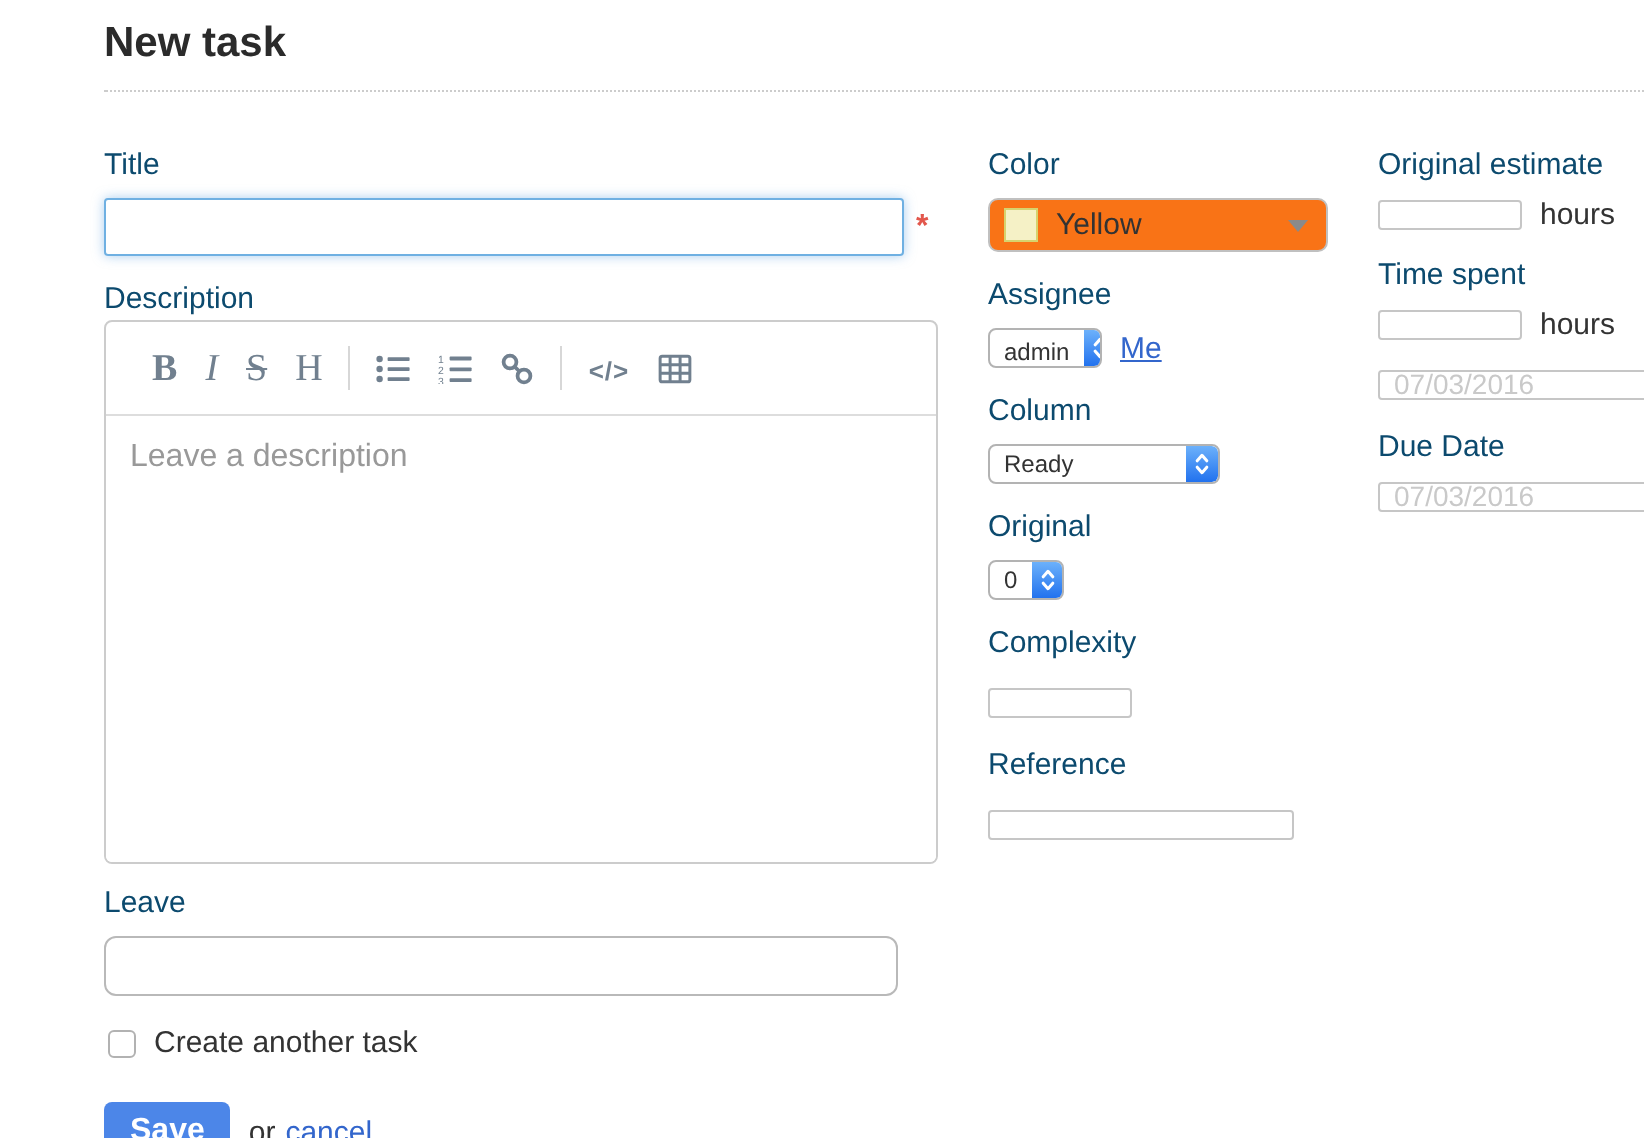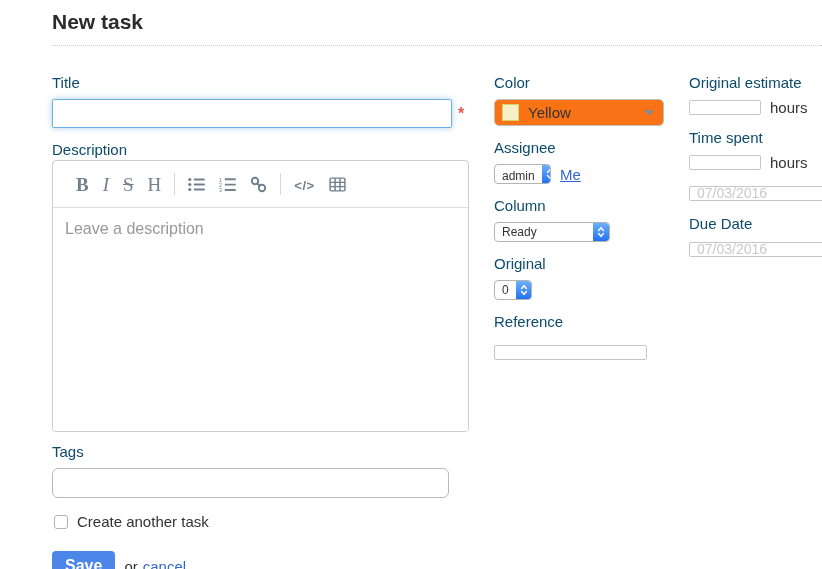--- a/index.html
+++ b/index.html
@@ -201,21 +201,21 @@
                 <line x1="1" y1="9" x2="15" y2="9"></line>
                 <line x1="5.7" y1="1" x2="5.7" y2="13"></line>
                 <line x1="10.4" y1="1" x2="10.4" y2="13"></line>
               </svg>
             </span>
           </button>
         </div>
         <textarea class="editor-body" placeholder="Leave a description" style=""></textarea>
       </div>
 
-      <label class="field-label">Tags</label>
+      <label class="field-label">Leave</label>
       <input type="text" class="tags-input" value="" style="">
 
       <div class="checkbox-row">
         <input type="checkbox" class="checkbox" style="">
         <span class="checkbox-label">Create another task</span>
       </div>
 
       <div class="actions-row">
         <button class="save-button">Save</button>
         <span class="or-text">or</span>
@@ -270,20 +270,24 @@
           <span class="mac-select-text">0</span>
           <span class="mac-select-spinner">
             <svg width="8" height="14" viewBox="0 0 10 16" fill="none" stroke="#fff" stroke-width="1.9" stroke-linecap="round" stroke-linejoin="round">
               <path d="M2 6 L5 2.6 L8 6"></path>
                 <path d="M2 10 L5 13.4 L8 10"></path>
             </svg>
           </span>
         </span>
       </div>
 
+      <div class="group">
+        <label class="field-label" style="margin-bottom:13px;">Complexity</label>
+        <input type="text" class="text-input w-small" value="" style="">
+      </div>
 
       <div class="group">
         <label class="field-label" style="margin-bottom:13px;">Reference</label>
         <input type="text" class="text-input w-ref" value="" style="">
       </div>
 
     </div>
 
     <div class="col-right">
 

